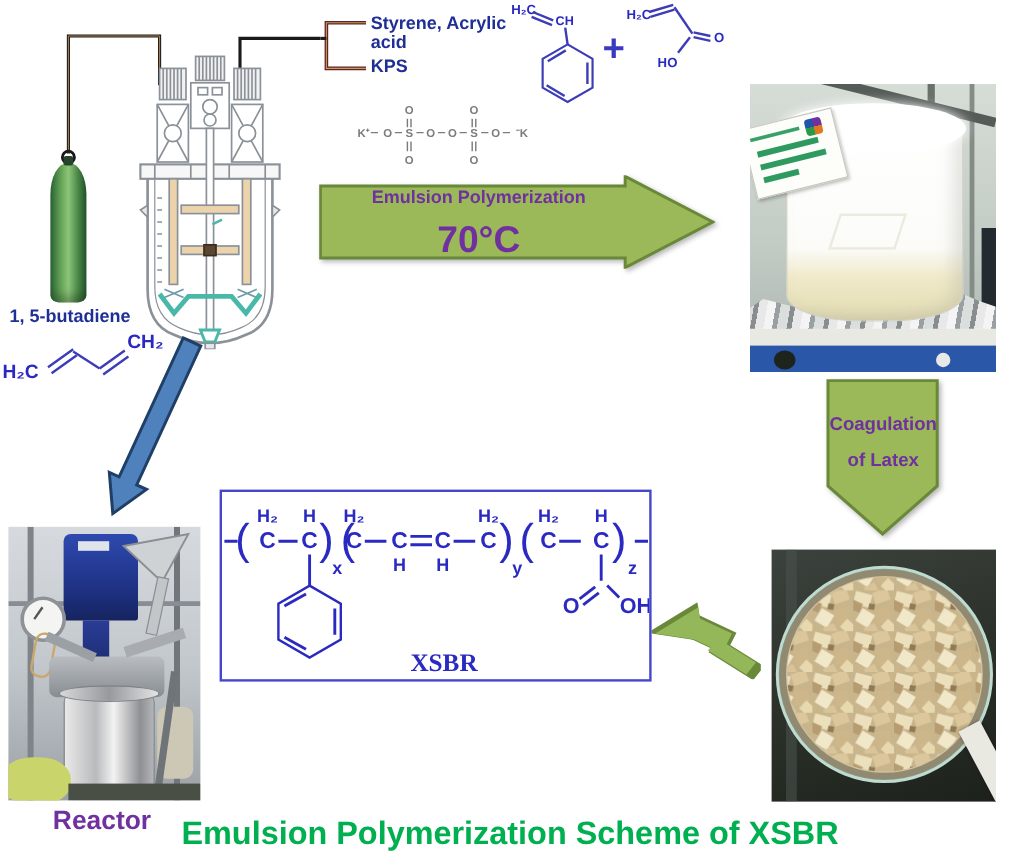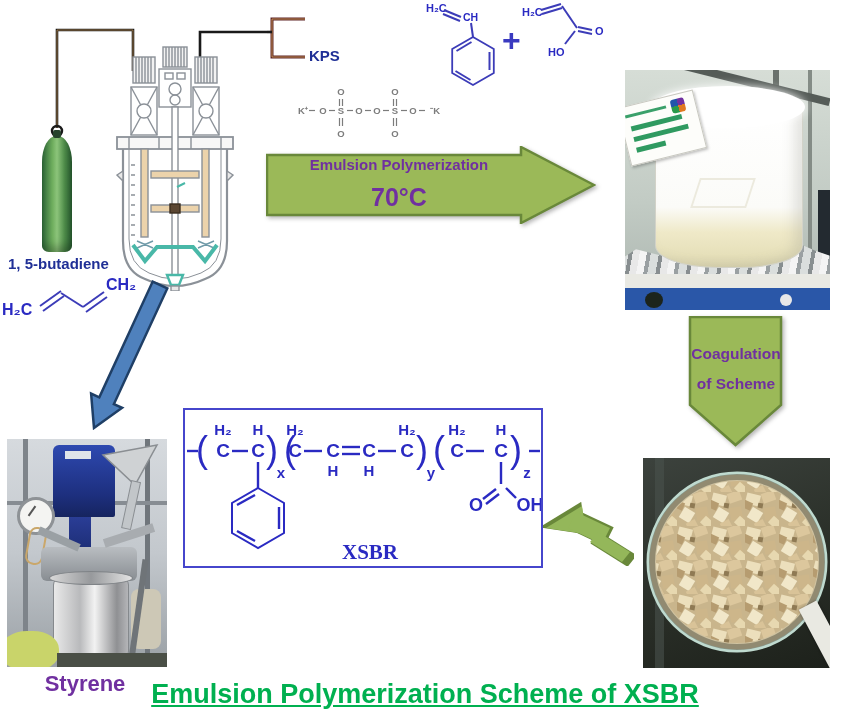--- a/index.html
+++ b/index.html
@@ -95,20 +95,24 @@
     <g class="mbond" stroke-width="2.2">
       <line x1="40" y1="38" x2="61" y2="23"></line>
         <line x1="43" y1="43" x2="64" y2="28"></line>
       <line x1="61" y1="25" x2="83" y2="39"></line>
       <line x1="83" y1="39" x2="104" y2="24"></line>
         <line x1="86" y1="44" x2="107" y2="29"></line>
     </g>
     <text x="106" y="22" class="mtxt" style="font-size:16px;">CH₂</text>
   </svg>
 
+  <div class="lbl navy" style="left:309px;top:12px;font-size:15px;">
+    <div>Styrene, Acrylic</div>
+    <div>acid</div>
+  </div>
   <div class="lbl navy" style="left:309px;top:48px;font-size:15px;">KPS</div>
 
   <svg class="abs" style="left:293px;top:80px;" width="170" height="60" viewBox="0 0 170 60">
     <g text-anchor="middle">
       <text x="10" y="34" class="ktxt">K⁺</text>
       <text x="30" y="34" class="ktxt">O</text>
       <text x="48" y="34" class="ktxt">S</text>
       <text x="66" y="34" class="ktxt">O</text>
       <text x="84" y="34" class="ktxt">O</text>
       <text x="102" y="34" class="ktxt">S</text>
@@ -166,21 +170,21 @@
     </g>
     <text x="77" y="35" class="mtxt">O</text>
     <text x="30" y="56" class="mtxt">HO</text>
   </svg>
 
   <div class="abs" style="left:266px;top:146px;width:330px;height:78px;">
     <svg width="330" height="78" viewBox="0 0 330 78" class="abs" style="left:0;top:0;filter:drop-shadow(2px 2px 2px rgba(90,90,90,.45));">
       <polygon class="greenshape" points="1,9 255,9 255,1 328,39 255,77 255,69 1,69"></polygon>
     </svg>
     <div class="lbl purple ctr" style="left:4px;top:11px;width:258px;font-size:15px;">Emulsion Polymerization</div>
-    <div class="lbl purple ctr" style="left:4px;top:38px;width:258px;font-size:25px;">70°C</div>
+    <div class="lbl purple ctr" style="left:4px;top:38px;width:258px;font-size:31px;">70°C</div>
   </div>
 
   <div class="photo" style="left:625px;top:70px;width:205px;height:240px;background:linear-gradient(180deg,#d6ddd6 0%,#c2cbc4 55%,#aab4ae 100%);">
     <div class="abs" style="left:148px;top:0;width:6px;height:240px;background:#6a716c;"></div>
     <div class="abs" style="left:183px;top:0;width:4px;height:240px;background:#848c86;"></div>
     <div class="abs" style="left:60px;top:-8px;width:150px;height:8px;background:#555c58;transform:rotate(14deg);transform-origin:left top;"></div>
     <div class="abs" style="left:193px;top:120px;width:12px;height:120px;background:#232a30;"></div>
 
     <div class="abs" style="left:-12px;top:162px;width:230px;height:78px;
          background:repeating-linear-gradient(100deg,#f4f4f4 0 7px,#9aa0a2 7px 11px,#dadedd 11px 19px,#888e90 19px 23px,#e8e8e8 23px 30px);
@@ -203,21 +207,21 @@
       <div class="abs" style="left:8px;top:31px;width:56px;height:5px;background:#2f9a60;"></div>
       <div class="abs" style="left:8px;top:42px;width:30px;height:5px;background:#2f9a60;"></div>
     </div>
   </div>
 
   <div class="abs" style="left:688px;top:316px;width:96px;height:132px;">
     <svg width="96" height="132" viewBox="0 0 96 132" class="abs" style="left:0;top:0;filter:drop-shadow(2px 2px 2px rgba(90,90,90,.45));">
       <polygon class="greenshape" points="2,1 93,1 93,89 47.5,129 2,89"></polygon>
     </svg>
     <div class="lbl purple ctr" style="left:0;top:30px;width:96px;font-size:15.5px;text-align:center;">Coagulation</div>
-    <div class="lbl purple ctr" style="left:0;top:60px;width:96px;font-size:15.5px;">of Scheme</div>
+    <div class="lbl purple ctr" style="left:0;top:60px;width:96px;font-size:15.5px;">of Latex</div>
   </div>
 
   <div class="photo" style="left:643px;top:458px;width:187px;height:210px;background:linear-gradient(160deg,#3c423d 0%,#2a2f28 55%,#1d211b 100%);">
     <div class="abs" style="left:12px;top:0;width:9px;height:210px;background:#4a524c;opacity:.6;"></div>
     <svg width="187" height="210" viewBox="0 0 187 210" class="abs" style="left:0;top:0;">
       <defs>
         <pattern id="chunks" width="34" height="34" patternUnits="userSpaceOnUse">
           <rect width="34" height="34" fill="#c9b58c"></rect>
           <rect x="1" y="2" width="14" height="11" fill="#ecdfbc" transform="rotate(14 8 7)"></rect>
           <rect x="17" y="0" width="13" height="10" fill="#dcc79d" transform="rotate(-19 23 5)"></rect>
@@ -332,16 +336,16 @@
     <div class="abs" style="left:30px;top:96px;width:44px;height:8px;background:#9aa0a4;transform:rotate(24deg);"></div>
 
     <div class="abs" style="left:46px;top:138px;width:74px;height:82px;background:linear-gradient(90deg,#e9e9e9 0%,#b9babc 35%,#f2f2f2 55%,#8f9093 85%,#b4b5b8 100%);border-radius:8px 8px 10px 10px;border:1px solid #85898d;"></div>
     <div class="abs" style="left:42px;top:132px;width:82px;height:12px;background:linear-gradient(90deg,#d8d8d8,#97999c,#e4e4e4);border-radius:50%;border:1px solid #7f8387;"></div>
     <div class="abs" style="left:124px;top:150px;width:30px;height:60px;background:#cdc8b6;border-radius:8px;"></div>
     <div class="abs" style="left:128px;top:120px;width:6px;height:108px;background:#6f7478;transform:rotate(8deg);"></div>
     <div class="abs" style="left:-6px;top:192px;width:58px;height:40px;background:#c9d46a;border-radius:45%;"></div>
     <div class="abs" style="left:50px;top:214px;width:110px;height:14px;background:#4a4f46;"></div>
   </div>
 
-  <div class="lbl purple ctr" style="left:20px;top:672px;width:130px;font-size:22px;">Styrene</div>
-  <div class="lbl ctr" style="left:100px;top:680px;width:650px;font-size:27px;color:#00b050;text-decoration:underline;">Emulsion Polymerization Scheme of XSBR</div>
+  <div class="lbl purple ctr" style="left:20px;top:672px;width:130px;font-size:22px;">Reactor</div>
+  <div class="lbl ctr" style="left:100px;top:680px;width:650px;font-size:27px;color:#00b050;">Emulsion Polymerization Scheme of XSBR</div>
 
 </div>
 
 </body></html>

